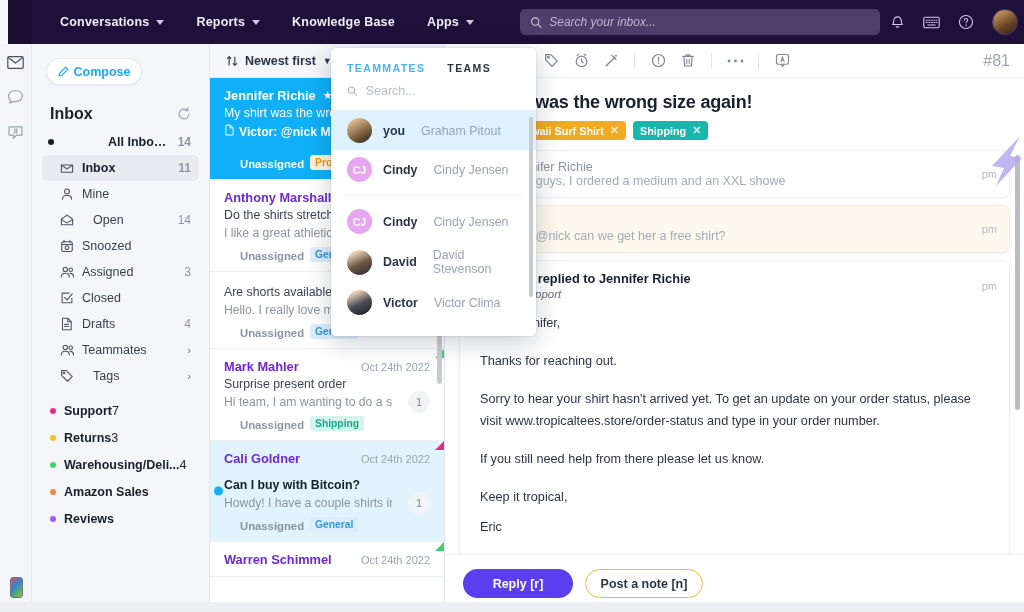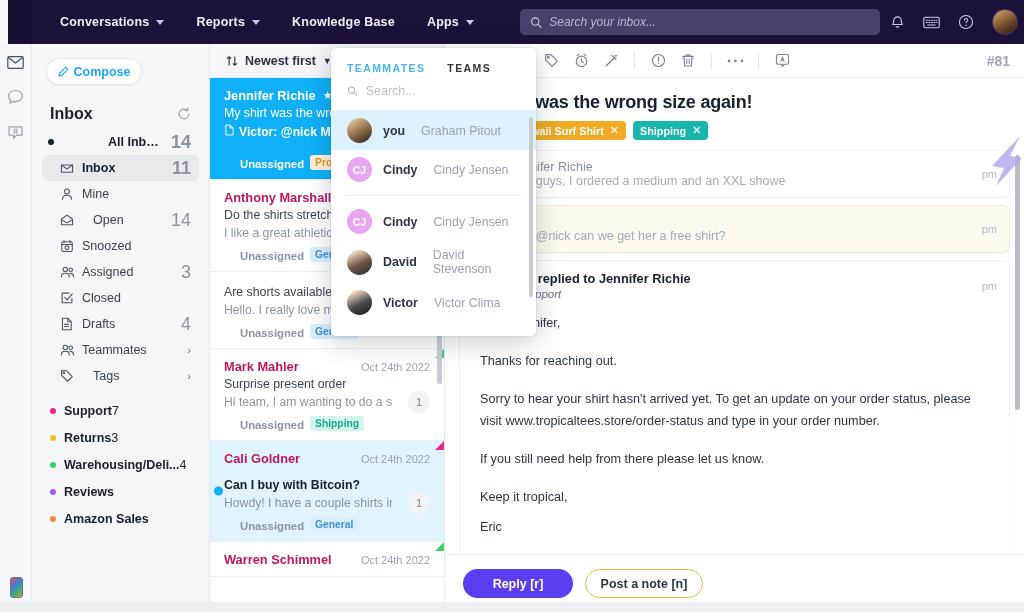--- a/index.html
+++ b/index.html
@@ -75,21 +75,21 @@
   .inbox-head .t { font-size:16px; font-weight:bold; color:#17202e; }
   .refresh { color:#9aa4b2; cursor:pointer; display:flex; }
   .nav-list { margin-top:6px; }
   .sb-row {
     display:flex; align-items:center; height:26px; margin:0 10px; padding:0 8px;
     border-radius:6px; cursor:pointer; font-size:12.5px; color:#374151;
   }
   .sb-row.sel { background:#e7eaef; font-weight:bold; color:#17202e; }
   .sb-row .ico { width:17px; display:flex; align-items:center; color:#4b5565; flex:0 0 17px; }
   .sb-row .lbl { flex:1; white-space:nowrap; overflow:hidden; text-overflow:ellipsis;margin-left:46px; }
-  .sb-row .cnt { color:#8b94a3; font-size:18px; margin-left:6px; }
+  .sb-row .cnt { color:#8b94a3; font-size:12px; margin-left:6px; }
   .sb-row.top-level { font-weight:bold; color:#17202e; padding-left:6px; }
   .sb-row.indent { padding-left:18px; }
   .bullet { width:6px;height:6px;border-radius:50%;display:inline-block; margin-right:8px; flex:0 0 6px; }
   .chev { color:#6b7280; font-size:11px; margin-left:5px; }
   .folder-row { display:flex; align-items:center; height:27px; margin:0 10px; padding:0 8px;
     border-radius:6px; cursor:pointer; font-size:12.5px; font-weight:bold; color:#17202e; }
 
   
   .list {
     position:absolute; left:210px; top:44px; width:235px; height:568px;
@@ -104,21 +104,21 @@
     position:relative; padding:10px 14px 9px 14px; border-bottom:1px solid #eceff3; cursor:pointer;
     background:#fff;
   }
   .conv.selected { background:#0fb0f7; }
   .conv.unread-hl { background:#e1f3fd; }
   .corner {
     position:absolute; right:0; top:0; width:0;height:0;
     border-top:9px solid transparent; border-right:9px solid transparent;
   }
   .conv .row1 { display:flex; align-items:center; }
-  .conv .name { font-size:12.8px; font-weight:bold; color:#be185d; }
+  .conv .name { font-size:12.8px; font-weight:bold; color:#6d28d9; }
   .conv.selected .name { color:#fff; }
   .star-sm { color:#17202e; margin-left:7px; font-size:11px; }
   .conv.selected .star-sm { color:#fff; }
   .conv .date { margin-left:auto; font-size:11px; color:#9aa4b2; }
   .conv.selected .date { color:#e3f5ff; }
   .conv .subj { font-size:12.3px; color:#3a4454; margin-top:3px;
     white-space:nowrap; overflow:hidden; text-overflow:ellipsis; max-width:168px; }
   .conv.selected .subj { color:#fff; }
   .conv.bold-subj .subj { font-weight:bold; color:#17202e;margin-top:12px; }
   .conv .prev { font-size:12.2px; color:#8b94a3; margin-top:4px; display:flex; align-items:center; gap:4px;
@@ -145,21 +145,21 @@
 
   
   .main { position:absolute; left:445px; top:44px; width:579px; height:568px; background:#fff; }
   .toolbar {
     height:34px; border-bottom:1px solid #eceff3; display:flex; align-items:center;
     padding:0 14px; gap:0px;
   }
   .tb { width:30px; display:flex; align-items:center; justify-content:center; color:#7d8796; cursor:pointer; }
   .tb.star { color:#f5c038; }
   .tb-sep { width:1px; height:16px; background:#e2e6ec; margin:0 8px; }
-  .tb-id { margin-left:auto; font-size:14px; color:#a0a8b4; font-weight:bold; }
+  .tb-id { margin-left:auto; font-size:16px; color:#a0a8b4; font-weight:normal; }
 
   .conv-header { padding:14px 18px 10px 18px; }
   .conv-title { font-size:18px; font-weight:bold; color:#17202e; letter-spacing:-.2px; }
   .chips { display:flex; gap:7px; margin-top:8px; }
   .chip { display:flex; align-items:center; gap:6px; border-radius:4px; padding:3px 7px;
     font-size:10.8px; font-weight:bold; color:#fff; cursor:pointer; }
   .chip.amber { background:#eeab23; }
   .chip.teal { background:#18b6ac; }
   .chip .x { opacity:.75; font-size:11px; }
 
@@ -444,26 +444,26 @@
           <span class="bullet" style="background:#f3c028"></span>
           <span class="lbl">Returns</span>
           <span class="cnt" style="font-weight: normal;">3</span>
         </div>
         <div class="folder-row">
           <span class="bullet" style="background:#3fd16b"></span>
           <span class="lbl">Warehousing/Deli...</span>
           <span class="cnt" style="font-weight: normal;">4</span>
         </div>
         <div class="folder-row">
+          <span class="bullet" style="background:#f5873f"></span>
+          <span class="lbl">Amazon Sales</span>
+        </div>
+        <div class="folder-row">
           <span class="bullet" style="background:#a05cf0"></span>
           <span class="lbl">Reviews</span>
-        </div>
-        <div class="folder-row">
-          <span class="bullet" style="background:#f5873f"></span>
-          <span class="lbl">Amazon Sales</span>
         </div>
       </div>
   </div>
 
   <div class="list">
     <div class="list-head">
       <svg width="12" height="12" viewBox="0 0 13 13" fill="none">
         <path d="M3.4 1.8v9M1.6 3.6l1.8-1.8 1.8 1.8M9.6 11.2v-9M7.8 9.4l1.8 1.8 1.8-1.8" stroke="#2b3546" stroke-width="1.2" stroke-linecap="round" stroke-linejoin="round"></path>
       </svg>
       <span>Newest first</span>

